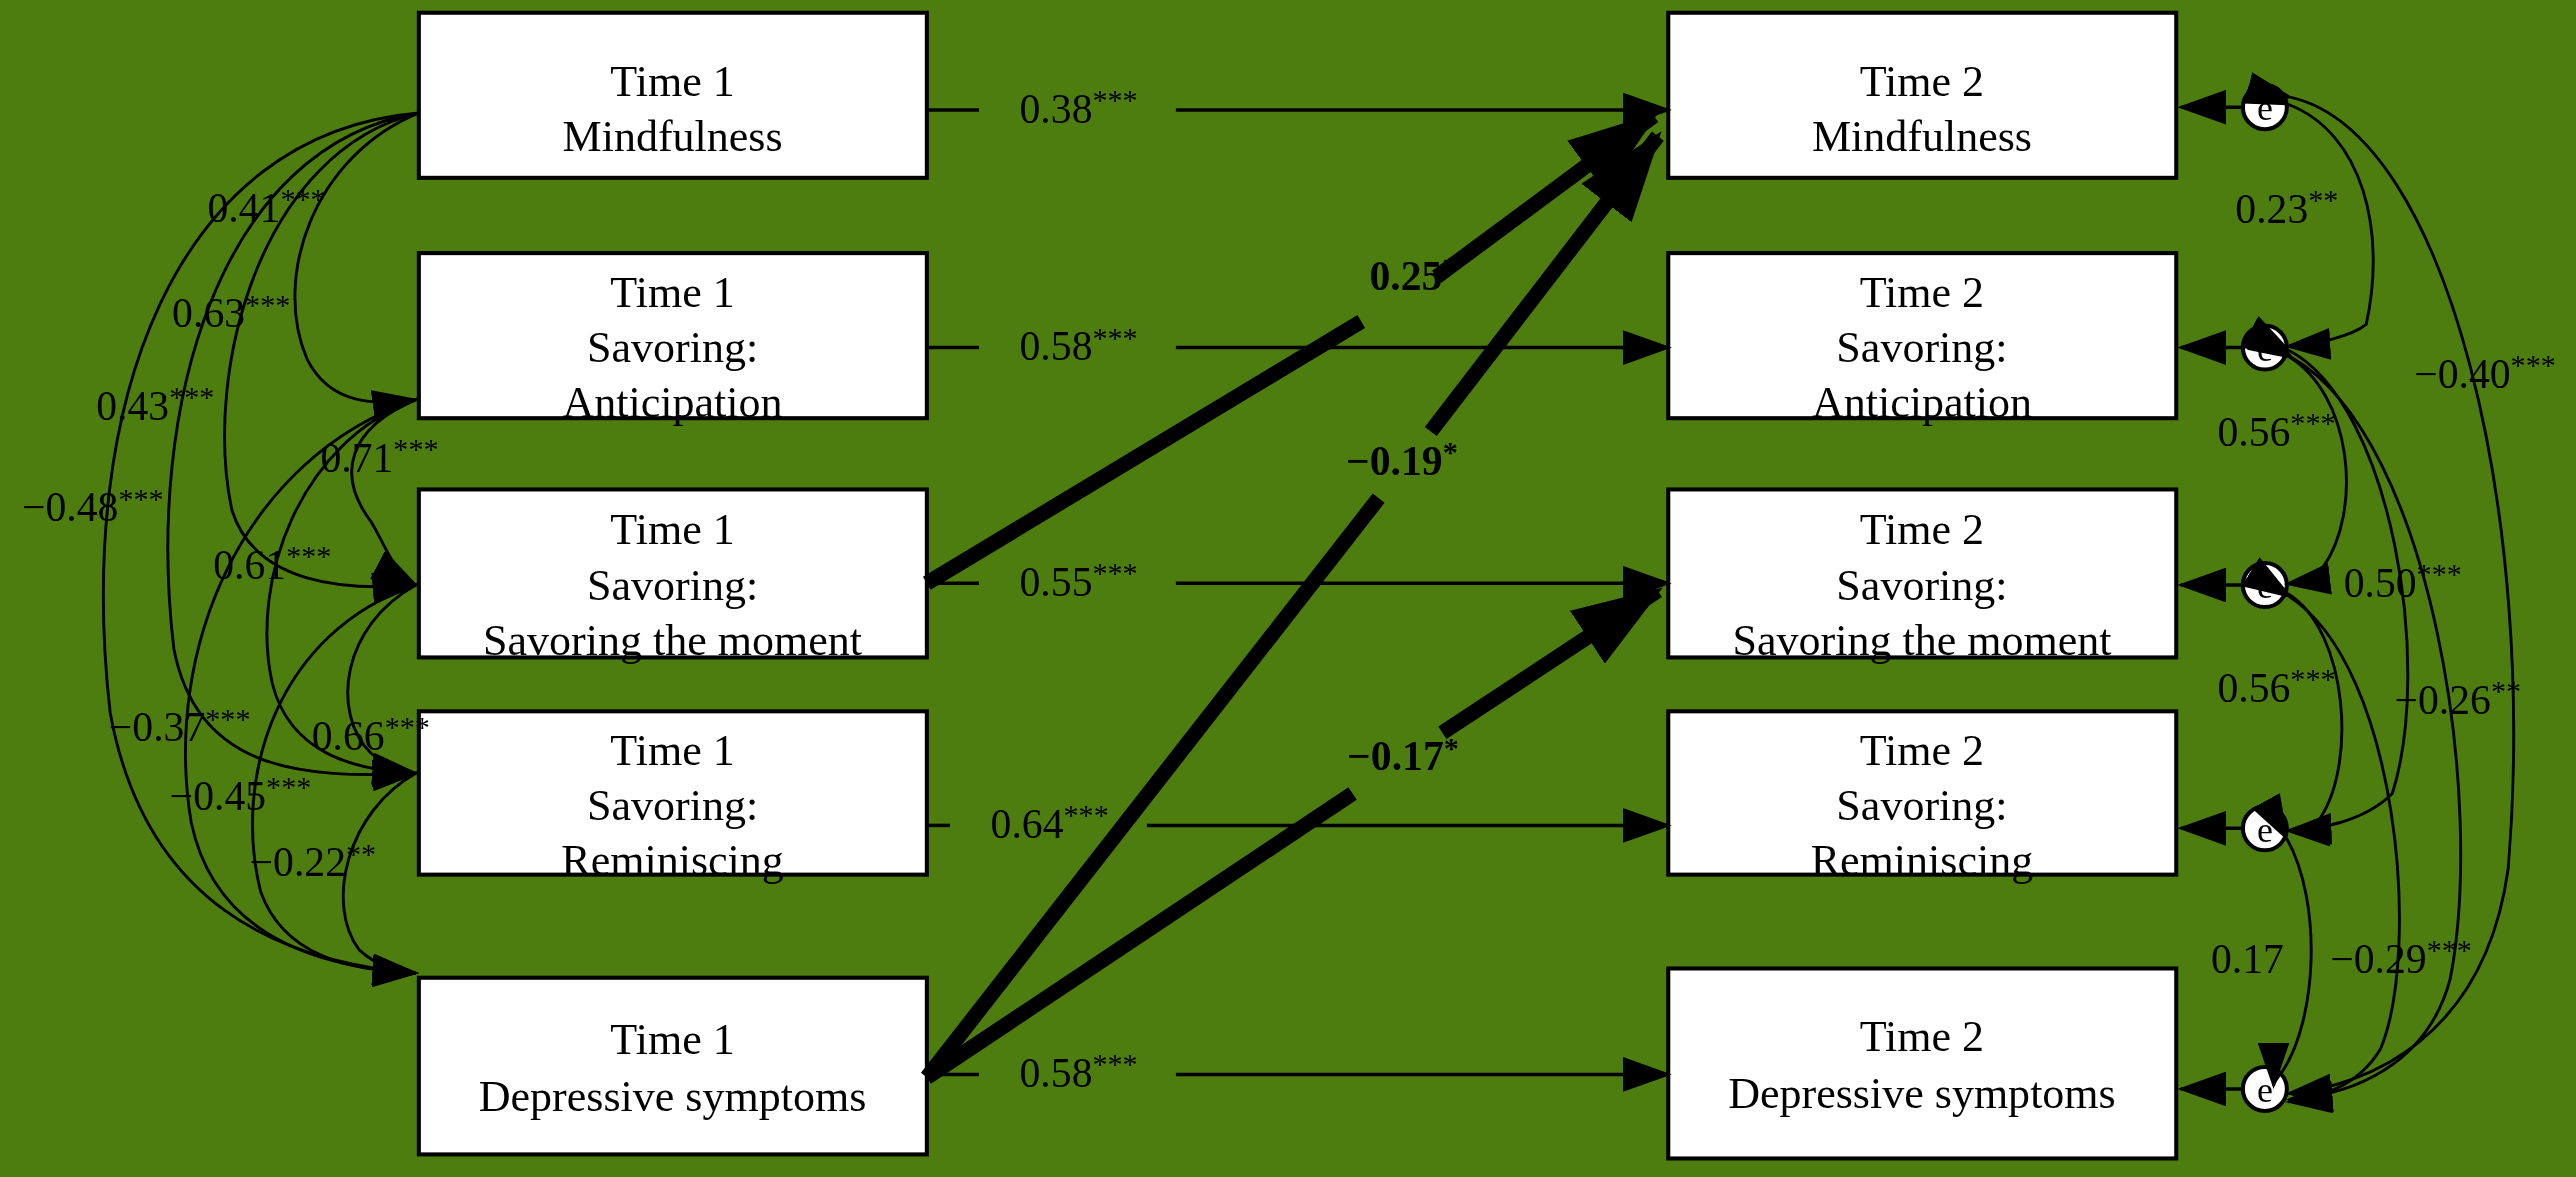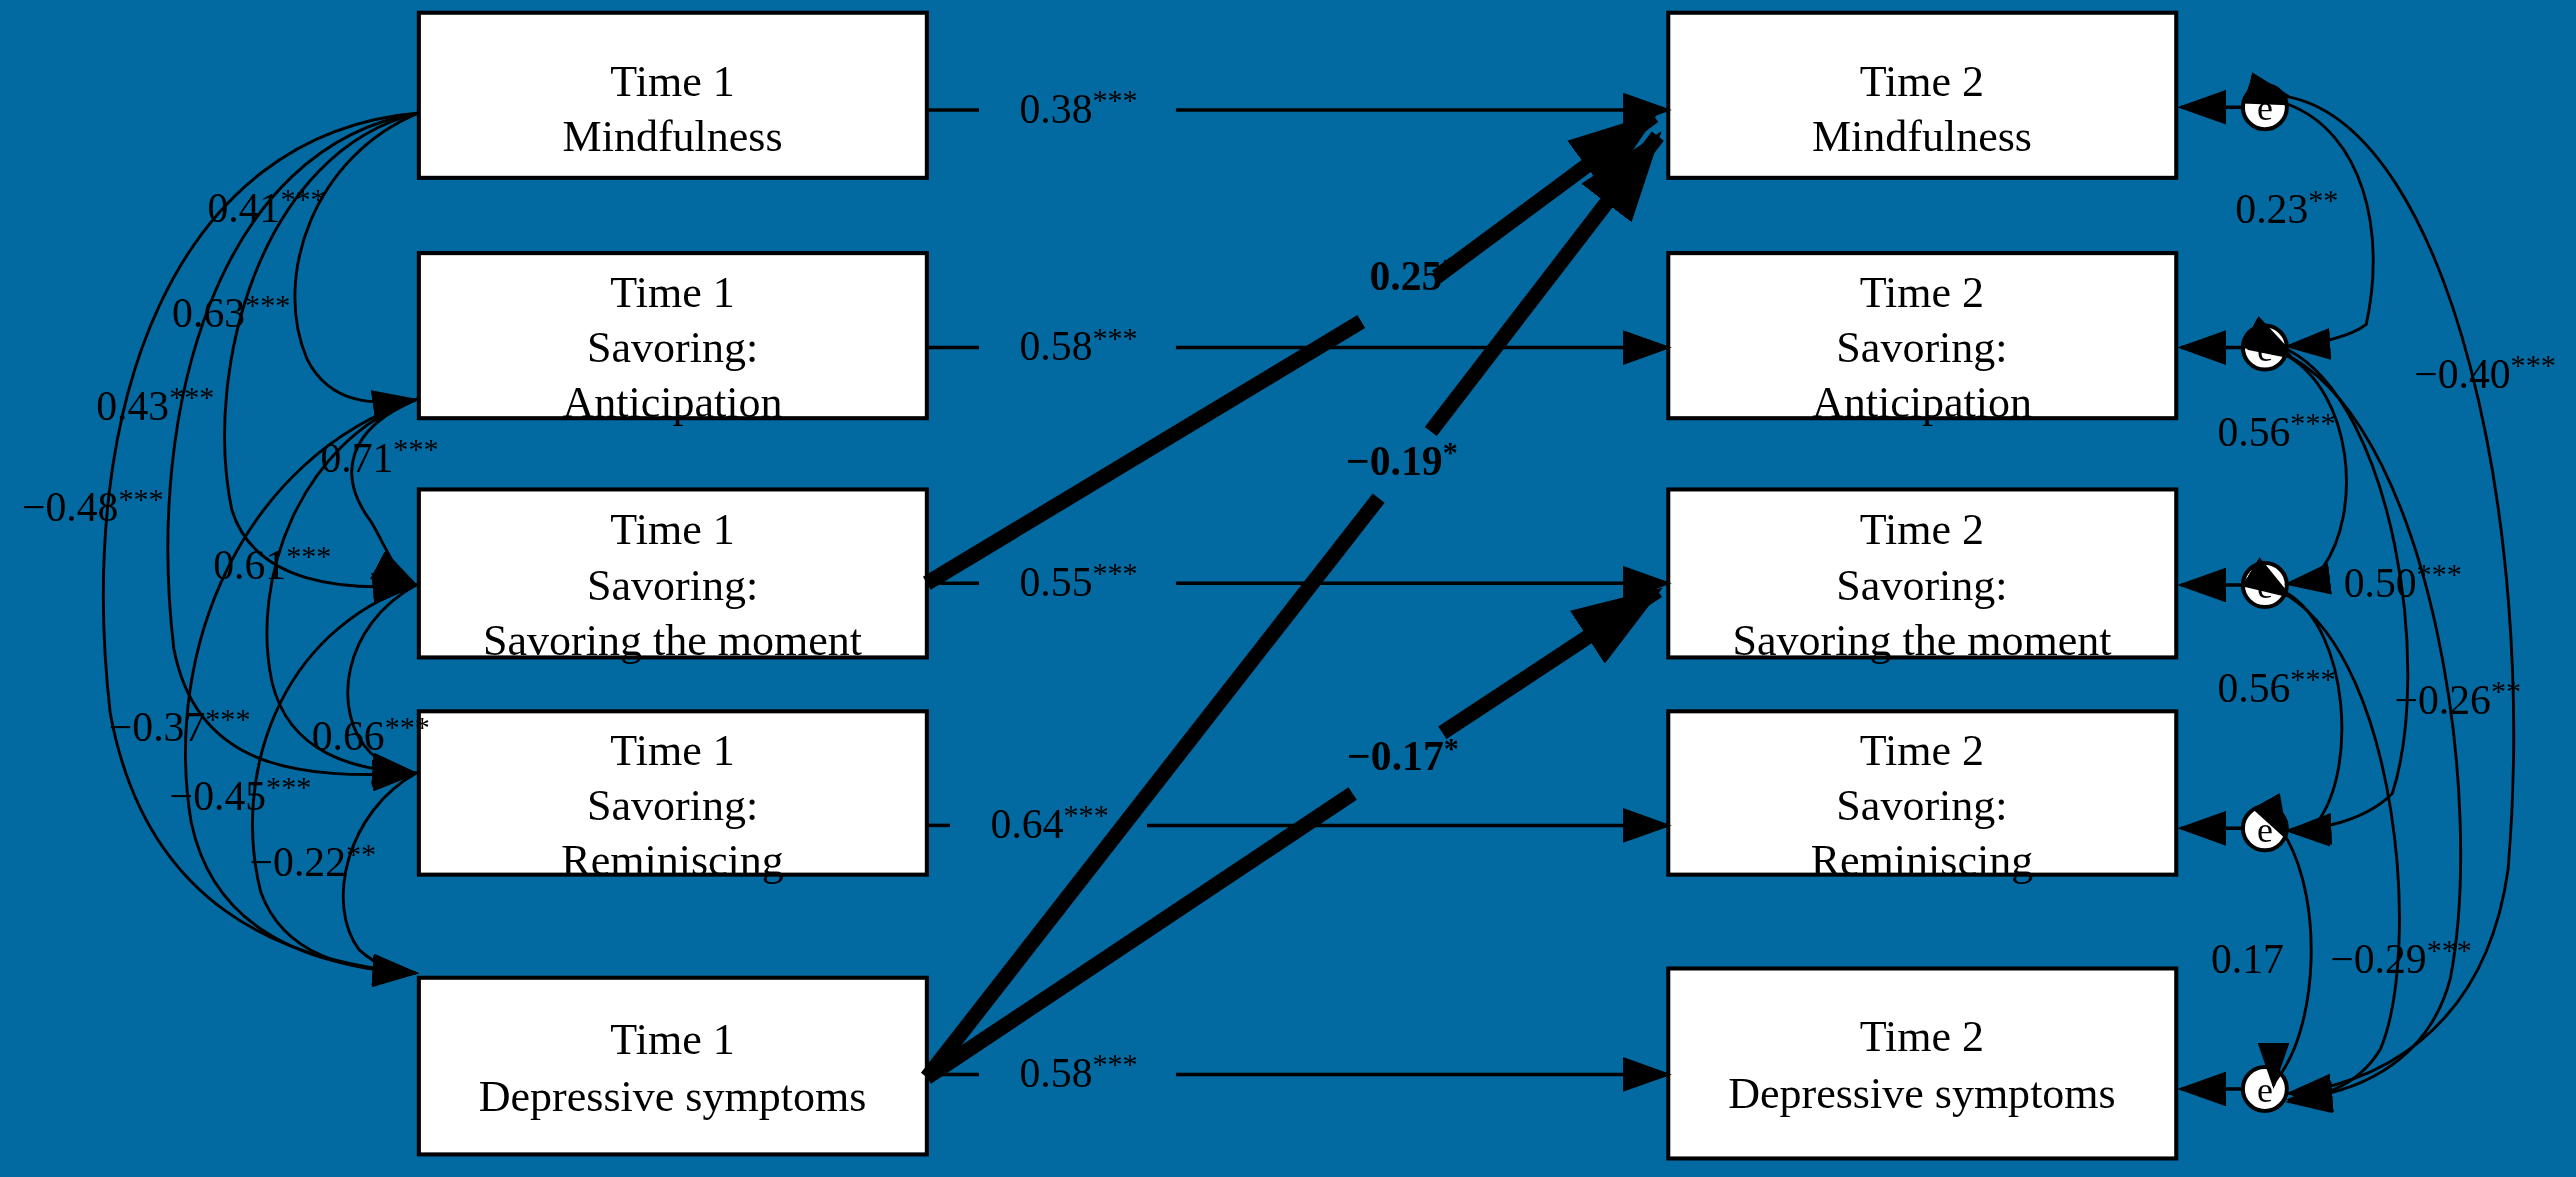--- a/index.html
+++ b/index.html
@@ -1,17 +1,17 @@
 <!DOCTYPE html>
 <html style="font-size:9.3px"><head>
 <meta charset="utf-8">
 <style>
   html,body{margin:0;padding:0;background:#ffffff;}
   body{font-family:"Liberation Serif","DejaVu Serif",serif;}
-  #stage{position:relative;width:2576px;height:1177px;background:#0369a1;overflow:hidden;text-align:center;}
+  #stage{position:relative;width:2576px;height:1177px;background:#4d7c0f;overflow:hidden;text-align:center;}
   svg{position:absolute;left:0;top:0;width:2576px;height:1177px;}
   .boxrect{fill:#ffffff;stroke:#000000;stroke-width:7;}
   .boxtext{font-family:"Liberation Serif","DejaVu Serif",serif;font-size:76px;fill:#000;text-anchor:middle;}
   .lbl{font-family:"Liberation Serif","DejaVu Serif",serif;font-size:72px;fill:#000;text-anchor:middle;}
   .lbl.bold{font-weight:bold;}
   .star{font-size:52px;}
   .path-thin{fill:none;stroke:#000;stroke-width:6;}
   .path-curve{fill:none;stroke:#000;stroke-width:5;}
   .path-bold{fill:none;stroke:#000;stroke-width:26;}
   .ecirc{fill:#fff;stroke:#000;stroke-width:7;}

